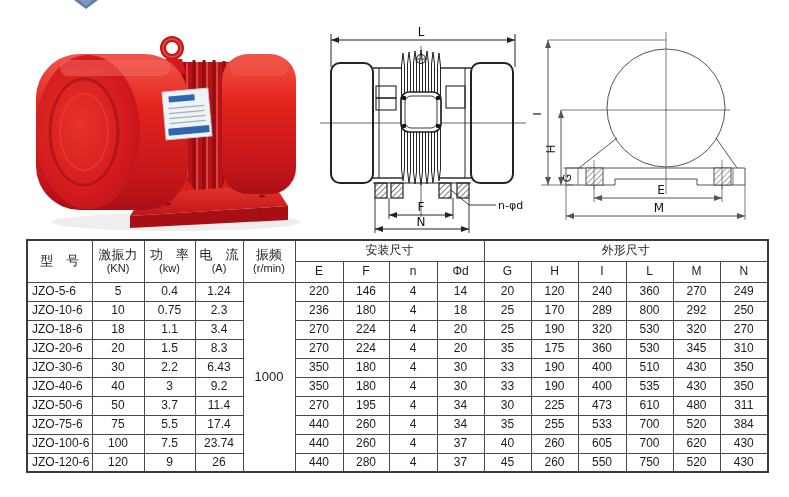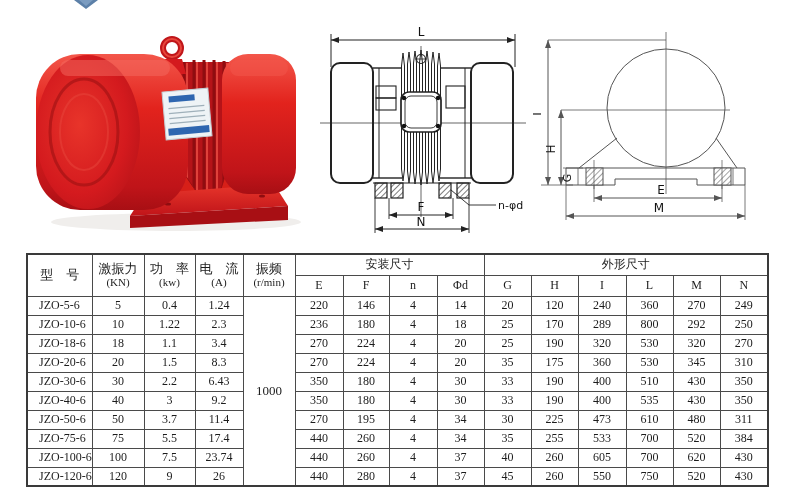--- a/index.html
+++ b/index.html
@@ -7,34 +7,34 @@
   .stage {
     position:relative; width:789px; height:497px; background:#ffffff;
     overflow:hidden; font-family:"DejaVu Sans", sans-serif; color:#1c1c1c;
   }
   .blue-arrow { position:absolute; left:72px; top:0; }
   .photo { position:absolute; left:26px; top:4px; width:276px; height:238px; }
   .front-view { position:absolute; left:320px; top:20px; }
   .side-view  { position:absolute; left:533px; top:16px; }
 
   table.spec {
-    position:absolute; left:26px; top:253px; width:741px;
+    position:absolute; left:26px; top:239px; width:741px;
     border-collapse:collapse; table-layout:fixed;
-    font-family:Liberation Serif, serif;
+    font-family:Liberation Sans, sans-serif;
     border:2px solid #3a3a3a;
   }
   table.spec th, table.spec td {
     border:1px solid #4a4a4a; text-align:center; vertical-align:middle;
     font-weight:normal; font-size:12px; line-height:1.05; overflow:hidden;
     white-space:nowrap; padding:0;
   }
   table.spec thead tr { height:21px; }
   table.spec tbody tr { height:19px; }
   table.spec th .u { font-size:11px; }
-  table.spec td.model { text-align:left; padding-left:11px; font-size:12px; }
+  table.spec td.model { text-align:left; padding-left:4px; font-size:12px; }
   table.spec td.freq { font-size:13px;margin-top:34px; }
   table.spec th.grp { font-size:12px; }
   table.spec th.cn { font-size:13px; }
   .dimtext { font-family:"DejaVu Sans",sans-serif; font-size:12px; fill:#111; }
   .dimtext-sm { font-family:"DejaVu Sans",sans-serif; font-size:11px; fill:#111; }
 </style>
 </head>
 <body>
 
 <div class="stage">
@@ -319,21 +319,21 @@
           <td>20</td>
           <td>120</td>
           <td>240</td>
           <td>360</td>
           <td>270</td>
           <td>249</td>
         </tr>
         <tr>
           <td class="model">JZO-10-6</td>
           <td>10</td>
-          <td>1.22</td>
+          <td>0.75</td>
           <td>2.3</td>
           <td>236</td>
           <td>180</td>
           <td>4</td>
           <td>18</td>
           <td>25</td>
           <td>170</td>
           <td>289</td>
           <td>800</td>
           <td>292</td>

